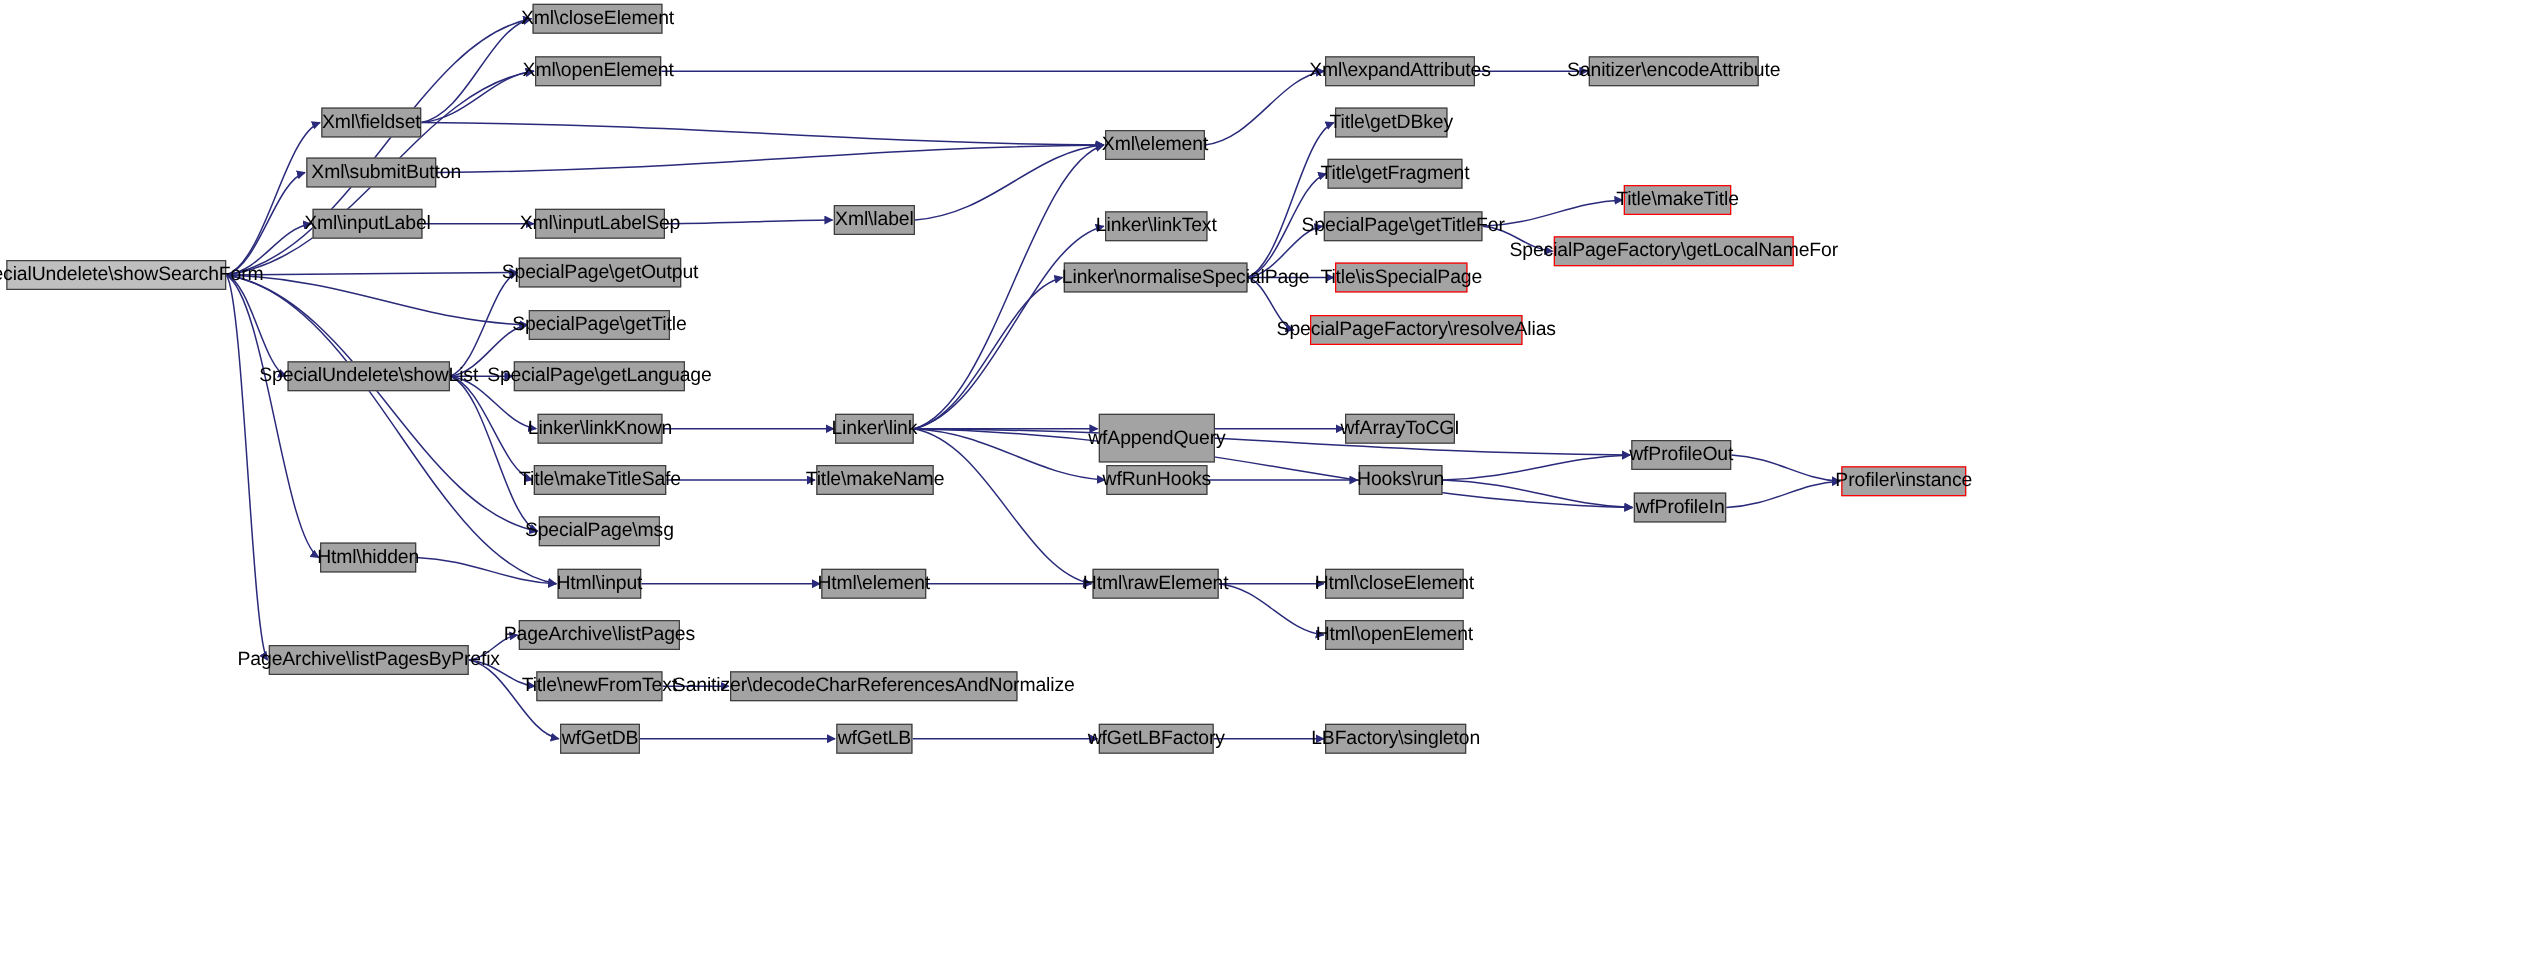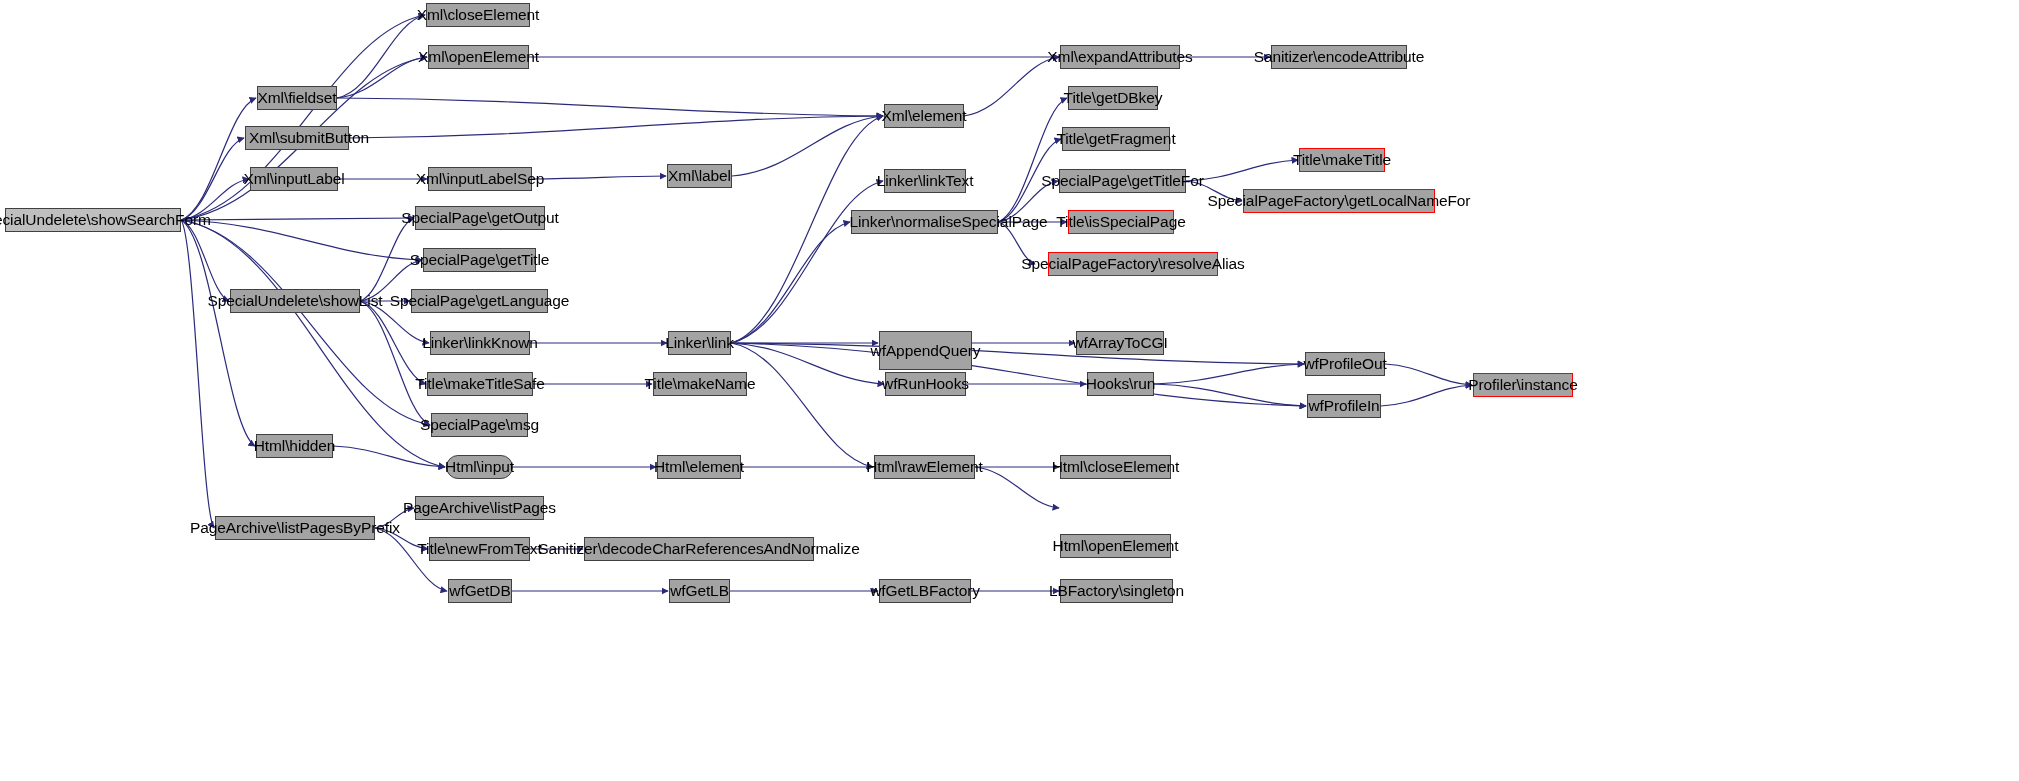--- a/index.html
+++ b/index.html
@@ -175,33 +175,33 @@
       </div>
       <div class="node" style="left: 427px; top: 372px; width: 106px; height: 24px;">
         <span class="node-label">Title\makeTitleSafe</span>
       </div>
       <div class="node" style="left: 431px; top: 413px; width: 97px; height: 24px;">
         <span class="node-label">SpecialPage\msg</span>
       </div>
       <div class="node" style="left: 256px; top: 434px; width: 77px; height: 24px;">
         <span class="node-label">Html\hidden</span>
       </div>
-      <div class="node" style="left: 446px; top: 455px; width: 67px; height: 24px; border-radius: 12px;">
+      <div class="node" style="left: 446px; top: 455px; width: 67px; height: 24px;">
         <span class="node-label">Html\input</span>
       </div>
       <div class="node" style="left: 657px; top: 455px; width: 84px; height: 24px;">
         <span class="node-label">Html\element</span>
       </div>
       <div class="node" style="left: 874px; top: 455px; width: 101px; height: 24px;">
         <span class="node-label">Html\rawElement</span>
       </div>
       <div class="node" style="left: 1060px; top: 455px; width: 111px; height: 24px;">
         <span class="node-label">Html\closeElement</span>
       </div>
-      <div class="node" style="left: 1060px; top: 496px; width: 111px; height: 24px; margin-top: 38px;">
+      <div class="node" style="left: 1060px; top: 496px; width: 111px; height: 24px;">
         <span class="node-label">Html\openElement</span>
       </div>
       <div class="node" style="left: 215px; top: 516px; width: 160px; height: 24px;">
         <span class="node-label">PageArchive\listPagesByPrefix</span>
       </div>
       <div class="node" style="left: 415px; top: 496px; width: 129px; height: 24px;">
         <span class="node-label">PageArchive\listPages</span>
       </div>
       <div class="node" style="left: 429px; top: 537px; width: 101px; height: 24px;">
         <span class="node-label">Title\newFromText</span>

